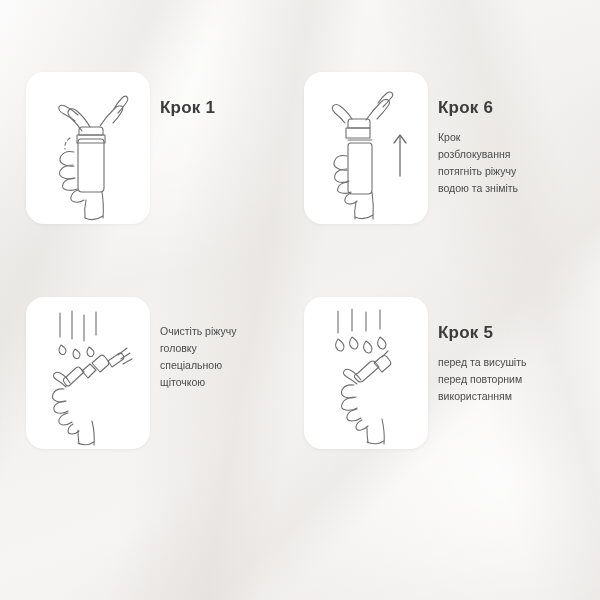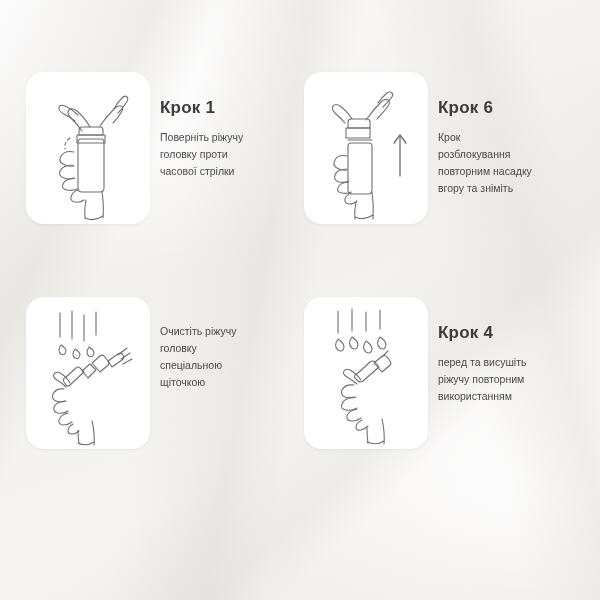--- a/index.html
+++ b/index.html
@@ -122,25 +122,20 @@
           <path d="M60 128 q-2 9 -1 18"></path>
           <path d="M76 120 q2 12 1 26"></path>
           <path d="M59 146 q9 4 18 -2"></path>
 
           <path d="M44 66 q-6 4 -5 11" stroke-dasharray="3 3"></path>
         </g>
       </svg>
     </div>
     <div class="text-col">
       <div class="step-title">Крок 1</div>
-      <p class="step-desc">
-        <span>Поверніть ріжучу</span>
-        <span>головку проти</span>
-        <span>часової стрілки</span>
-      </p>
     </div>
   </div>
 
   <div class="step">
     <div class="illus-card">
       <svg viewBox="0 0 124 152">
         <g fill="none" stroke="#6f6f6f" stroke-width="1.1" stroke-linecap="round" stroke-linejoin="round">
 
           <path d="M42 56 h24 v10 h-24 z"></path>
           <path d="M44 50 q0 -3 3 -3 h16 q3 0 3 3 v6 h-22 z"></path>
@@ -165,22 +160,22 @@
           <path d="M96 104 V64" stroke-width="1.3"></path>
           <path d="M90 71 L96 63 L102 71" stroke-width="1.3"></path>
         </g>
       </svg>
     </div>
     <div class="text-col">
       <div class="step-title">Крок 6</div>
       <p class="step-desc">
         <span>Крок</span>
         <span>розблокування</span>
-        <span>повторним насадку</span>
-        <span>вгору та зніміть</span>
+        <span>потягніть ріжучу</span>
+        <span>водою та зніміть</span>
       </p>
     </div>
   </div>
 
   <div class="step">
     <div class="illus-card">
       <svg viewBox="0 0 124 152">
         <g fill="none" stroke="#6f6f6f" stroke-width="1.1" stroke-linecap="round" stroke-linejoin="round">
 
           <path d="M34 16 V40"></path>
@@ -249,22 +244,22 @@
           <path d="M58 123 q-6 3 -6 7 q0 4 5 3 q4 -1 7 -4"></path>
           <path d="M63 131 q0 8 1 15"></path>
           <path d="M78 122 q3 13 2 25"></path>
           <path d="M63 145 q9 4 17 -1"></path>
 
           <path d="M57 83 q-5 -7 -11 -10 q-4 -2 -6 1 q-2 3 3 6 q5 3 10 7"></path>
         </g>
       </svg>
     </div>
     <div class="text-col">
-      <div class="step-title">Крок 4</div>
+      <div class="step-title">Крок 5</div>
       <p class="step-desc">
         <span>перед та висушіть</span>
-        <span>ріжучу повторним</span>
+        <span>перед повторним</span>
         <span>використанням</span>
       </p>
     </div>
   </div>
 
 </div>
 
 </body></html>

